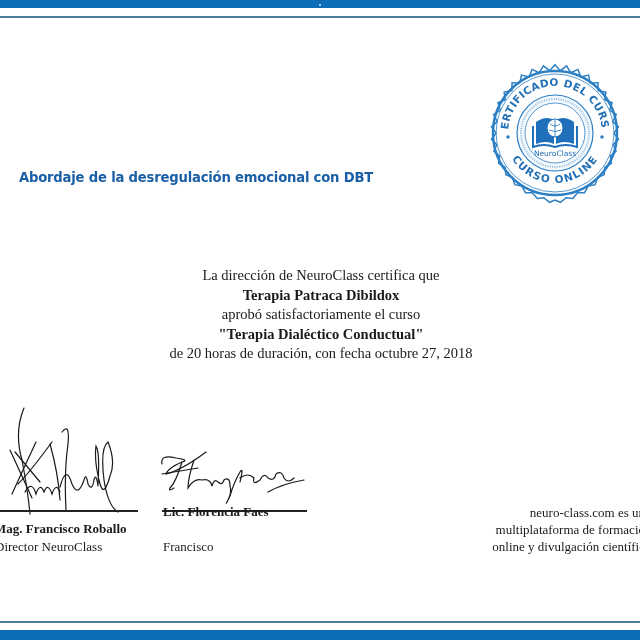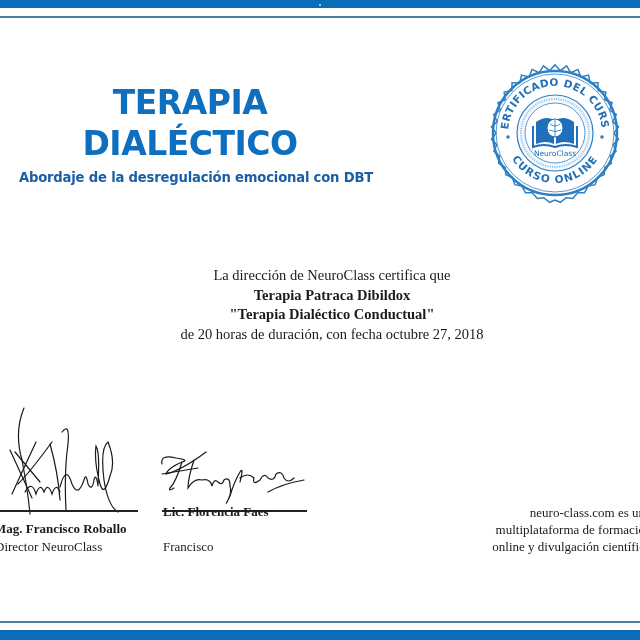--- a/index.html
+++ b/index.html
@@ -22,21 +22,21 @@
     }
     .subtitle {
       position: absolute; left: 6px; top: 170px; width: 380px; text-align: center;
       font-family: "DejaVu Sans", sans-serif; font-weight: bold;
       color: #1a5fa6; font-size: 13.2px; letter-spacing: -0.2px;
     }
 
     .seal { position: absolute; left: 484px; top: 62px; width: 142px; height: 142px; }
 
     .body-text {
-      position: absolute; left: 132px; top: 266px; width: 400px;
+      position: absolute; left: 121px; top: 266px; width: 400px;
       text-align: center; color: #1a1a1a; font-size: 14.5px; line-height: 19.6px;
     }
     .body-text .bold { font-weight: bold; }
 
     .sig-line { position: absolute; height: 1.5px; background: #222; }
     .sig-name { position: absolute; font-weight: bold; font-size: 13px; color: #1a1a1a; white-space: nowrap; }
     .sig-role { position: absolute; font-size: 13px; color: #1a1a1a; white-space: nowrap; }
     .sig-svg { position: absolute; }
 
     .footer-note {
@@ -46,21 +46,20 @@
     }
   </style>
 </head>
 <body>
 
 <div class="band-top"></div>
 <div class="top-dot"></div>
 <div class="rule-top"></div>
 
 <div class="title">
-  <div>TERAPIA DIALÉCTICO</div>
 </div>
 <div class="subtitle">Abordaje de la desregulación emocional con DBT</div>
 
 <svg class="seal" viewBox="0 0 142 142">
   <defs>
     <path id="arcTop" d="M 71 71 m -47 0 a 47 47 0 1 1 94 0"></path>
     <path id="arcBot" d="M 71 71 m -50 0 a 50 50 0 0 0 100 0"></path>
   </defs>
   <polygon fill="#ffffff" stroke="#2d7fc4" stroke-width="1.2" points="71,1 75.3,5.9 80.5,2 83.9,7.6 89.8,4.9 92.2,11 98.5,9.5 99.8,15.9 106.2,15.8 106.4,22.3 112.7,23.4 111.8,29.8 117.8,32.2 115.8,38.4 121.3,41.9 118.3,47.6 123.1,52 119.3,57.1 123.1,62 118.7,66.6 121.1,72 116.3,75.9 117.2,81.8 111.9,85 111.3,91.3 105.9,93.3 103.9,99.4 98.3,100.4 95.2,105.9 89.6,106 85.5,110.7 80.2,110 75.4,113.8 71,112 66.6,113.8 61.8,110 56.5,110.7 52.4,106 46.8,105.9 43.7,100.4 38.1,99.4 36.1,93.3 30.7,91.3 30.1,85 24.8,81.8 25.7,75.9 20.9,72 23.3,66.6 18.9,62 22.7,57.1 18.9,52 23.7,47.6 20.7,41.9 26.2,38.4 24.2,32.2 30.2,29.8 29.3,23.4 35.6,22.3 35.8,15.8 42.2,15.9 43.5,9.5 49.8,11 52.2,4.9 58.1,7.6 61.5,2 66.7,5.9" transform="translate(71 71) scale(1.22) translate(-71 -57)"></polygon>
   <circle cx="71" cy="71" r="62" fill="none" stroke="#2d7fc4" stroke-width="2.5"></circle>
@@ -82,20 +81,21 @@
     <path d="M49 64 L49 85 Q60 81 71 85 Q82 81 93 85 L93 64" fill="none" stroke="#1f6fbb" stroke-width="2"></path>
     <ellipse cx="71" cy="66" rx="8" ry="9" fill="#ffffff" stroke="#1f6fbb" stroke-width="1"></ellipse>
     <path d="M71 58 L71 75 M66 62 Q71 66 76 62 M65 68 Q71 71 77 68" stroke="#1f6fbb" stroke-width="0.8" fill="none"></path>
   </g>
   <text x="71" y="94" text-anchor="middle" font-family="DejaVu Sans, sans-serif" font-size="7.5" fill="#2270b6">NeuroClass</text>
 </svg>
 
 <div class="body-text">
   <div>La dirección de NeuroClass certifica que</div>
   <div class="bold">Terapia Patraca Dibildox</div>
+  <div>aprobó satisfactoriamente el curso</div>
   <div class="bold">"Terapia Dialéctico Conductual"</div>
   <div>de 20 horas de duración, con fecha octubre 27, 2018</div>
 </div>
 
 <svg class="sig-svg" style="left:0;top:402px;" width="140" height="120" viewBox="0 0 140 120">
   <g fill="none" stroke="#1a1a1a" stroke-width="1.2" stroke-linecap="round">
     <path d="M24 6 Q14 30 22 58 Q28 90 30 112"></path>
     <path d="M10 48 Q20 70 32 96"></path>
     <path d="M15 50 L40 80 M36 40 Q22 70 12 92"></path>
     <path d="M52 40 Q30 70 18 82"></path>

